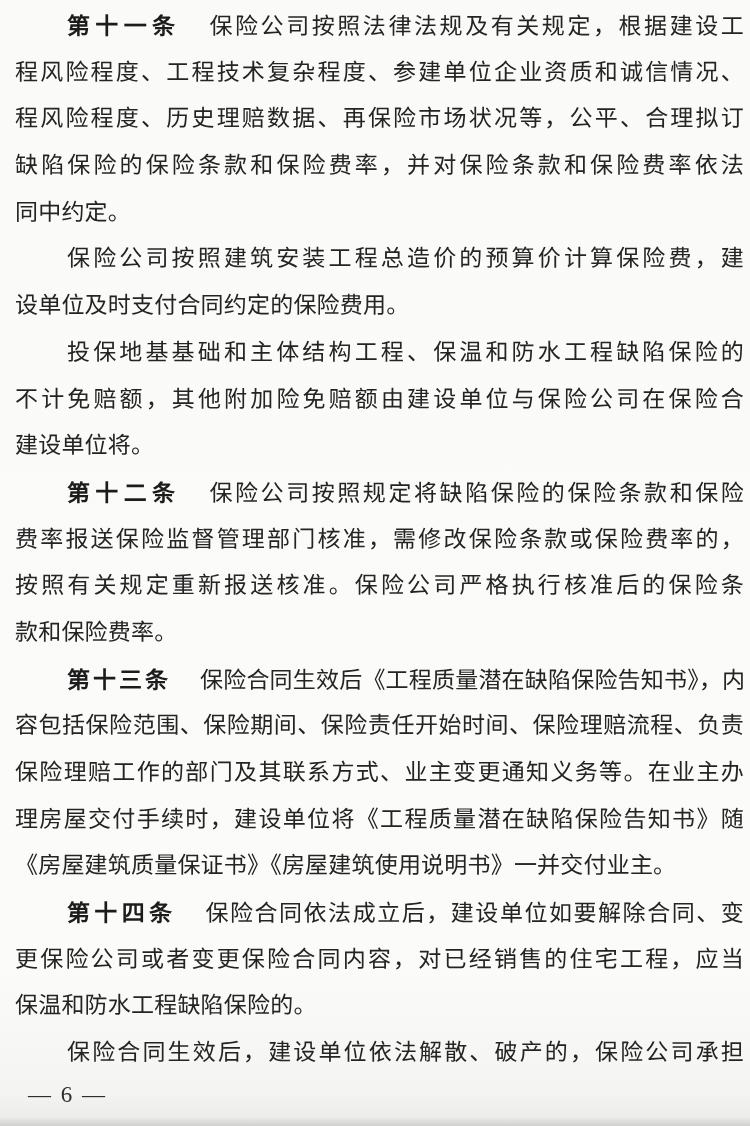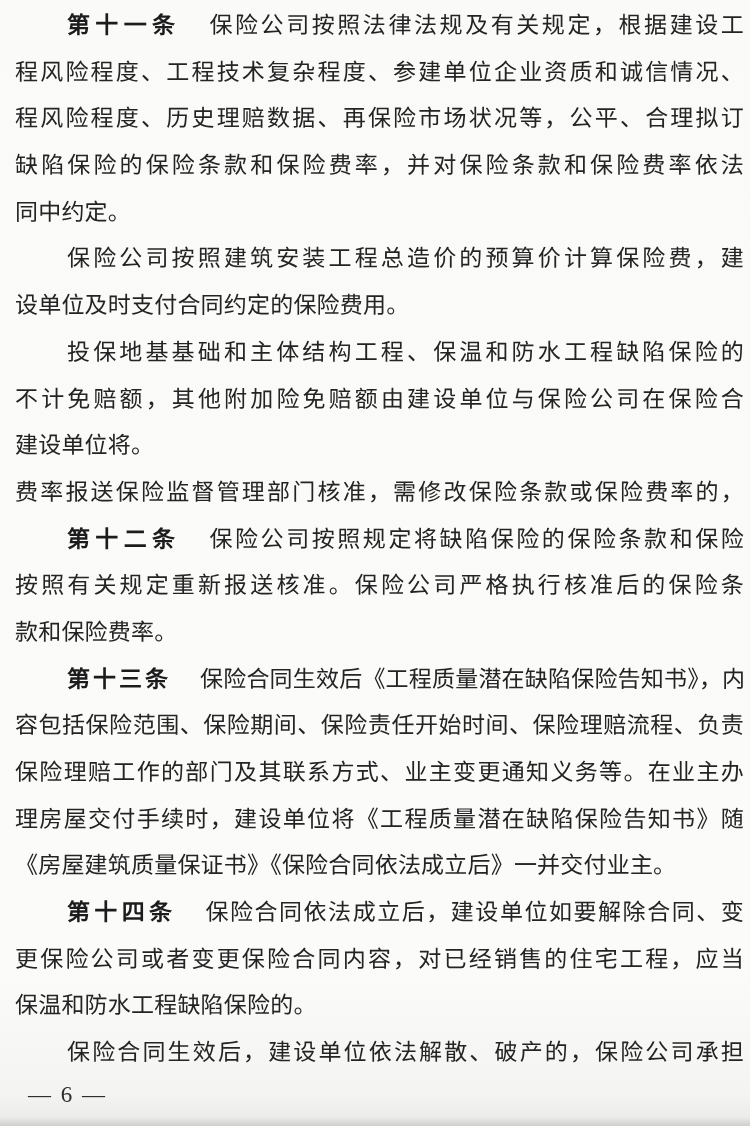--- a/index.html
+++ b/index.html
@@ -37,21 +37,21 @@
     text-align-last: left;
     color: #242424;
   }
   .line.fill {
     text-align-last: justify;
   }
   .line.indent {
     padding-left: 52px;
   }
   .article-no {
-    font-family: Liberation Serif, serif;
+    font-family: Liberation Sans, sans-serif;
     font-weight: 700;
     letter-spacing: 3px;
     margin-right: 29px;
     color: #1c1c1c;
   }
   .footer {
     position: absolute;
     left: 28px;
     top: 1080px;
     height: 30px;
@@ -77,29 +77,29 @@
       <div class="line indent fill"><b class="article-no">第十一条</b><span>保险公司按照法律法规及有关规定，根据建设工</span></div>
       <div class="line fill"><span>程风险程度、工程技术复杂程度、参建单位企业资质和诚信情况、</span></div>
       <div class="line fill"><span>程风险程度、历史理赔数据、再保险市场状况等，公平、合理拟订</span></div>
       <div class="line fill"><span>缺陷保险的保险条款和保险费率，并对保险条款和保险费率依法</span></div>
       <div class="line"><span>同中约定。</span></div>
       <div class="line indent fill"><span>保险公司按照建筑安装工程总造价的预算价计算保险费，建</span></div>
       <div class="line"><span>设单位及时支付合同约定的保险费用。</span></div>
       <div class="line indent fill"><span>投保地基基础和主体结构工程、保温和防水工程缺陷保险的</span></div>
       <div class="line fill"><span>不计免赔额，其他附加险免赔额由建设单位与保险公司在保险合</span></div>
       <div class="line"><span>建设单位将。</span></div>
+      <div class="line indent fill"><b class="article-no">第十二条</b><span>保险公司按照规定将缺陷保险的保险条款和保险</span></div>
       <div class="line fill"><span>费率报送保险监督管理部门核准，需修改保险条款或保险费率的，</span></div>
-      <div class="line indent fill"><b class="article-no">第十二条</b><span>保险公司按照规定将缺陷保险的保险条款和保险</span></div>
       <div class="line fill"><span>按照有关规定重新报送核准。保险公司严格执行核准后的保险条</span></div>
       <div class="line"><span>款和保险费率。</span></div>
       <div class="line indent fill"><b class="article-no">第十三条</b><span>保险合同生效后《工程质量潜在缺陷保险告知书》，内</span></div>
       <div class="line fill"><span>容包括保险范围、保险期间、保险责任开始时间、保险理赔流程、负责</span></div>
       <div class="line fill"><span>保险理赔工作的部门及其联系方式、业主变更通知义务等。在业主办</span></div>
       <div class="line fill"><span>理房屋交付手续时，建设单位将《工程质量潜在缺陷保险告知书》随</span></div>
-      <div class="line"><span>《房屋建筑质量保证书》《保险合同依法成立后》一并交付业主。</span></div>
+      <div class="line"><span>《房屋建筑质量保证书》《房屋建筑使用说明书》一并交付业主。</span></div>
       <div class="line indent fill"><b class="article-no">第十四条</b><span>保险合同依法成立后，建设单位如要解除合同、变</span></div>
       <div class="line fill"><span>更保险公司或者变更保险合同内容，对已经销售的住宅工程，应当</span></div>
       <div class="line"><span>保温和防水工程缺陷保险的。</span></div>
       <div class="line indent fill"><span>保险合同生效后，建设单位依法解散、破产的，保险公司承担</span></div>
     </div>
   <div class="footer">— 6 —</div>
   <div class="scan-edge"></div>
 </div>
 
 </body></html>

